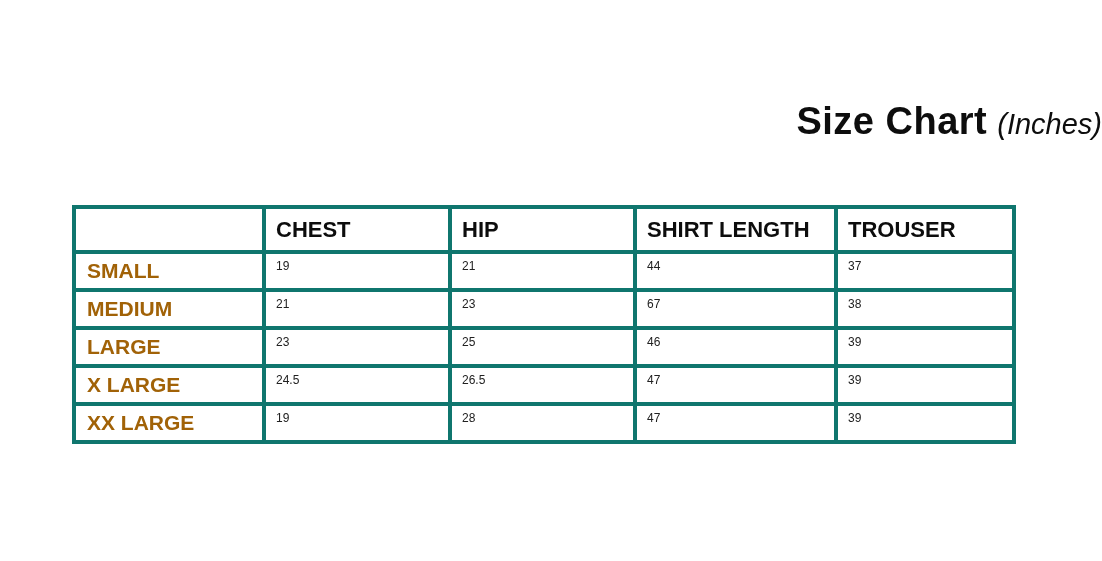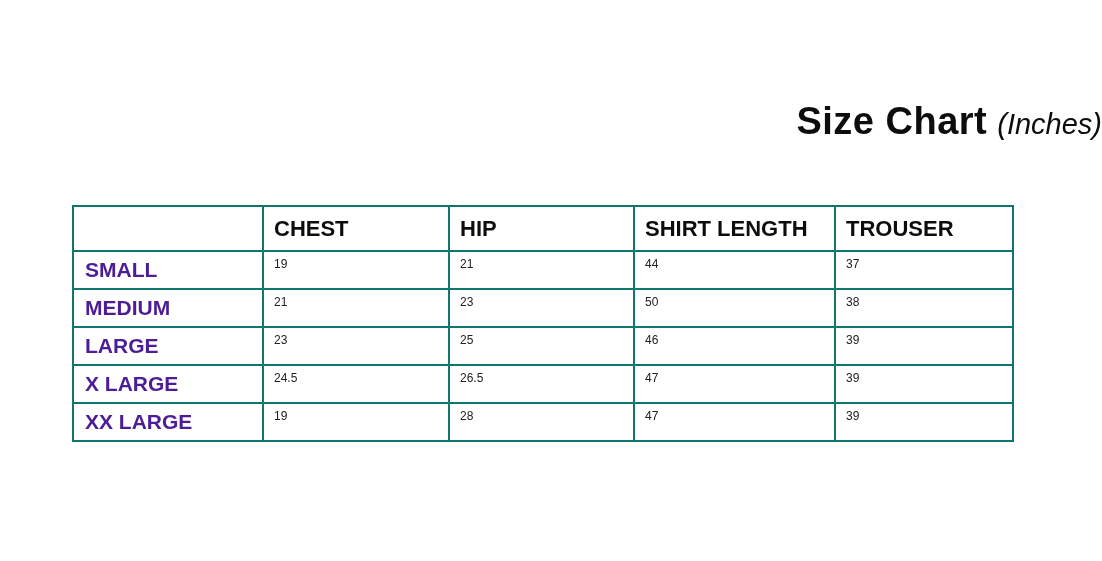--- a/index.html
+++ b/index.html
@@ -31,41 +31,41 @@
     color: #0d0d0d;
   }
   table.size-chart {
     border-collapse: collapse;
     table-layout: fixed;
     width: 940px;
     margin: 62px 0 0 72px;
   }
   table.size-chart th,
   table.size-chart td {
-    border: 2px solid #0f766e;
+    border: 4px solid #0f766e;
     overflow: hidden;
     white-space: nowrap;
   }
   tr.header-row { height: 45px; }
   tr.body-row   { height: 38px; }
   th.col-header {
     font-size: 22px;
     font-weight: bold;
     text-align: left;
     padding-left: 10px;
     vertical-align: middle;
     color: #0d0d0d;
   }
   td.row-label {
     font-size: 21px;
     font-weight: bold;
     text-align: left;
     padding-left: 11px;
     vertical-align: middle;
-    color: #4c1d95;
+    color: #a16207;
   }
   td.cell-value {
     font-size: 12px;
     font-weight: normal;
     text-align: left;
     padding: 5px 0 0 10px;
     vertical-align: top;
     color: #212121;
   }
 </style>
@@ -98,21 +98,21 @@
       <td class="row-label">SMALL</td>
       <td class="cell-value">19</td>
       <td class="cell-value">21</td>
       <td class="cell-value">44</td>
       <td class="cell-value">37</td>
     </tr>
     <tr class="body-row">
       <td class="row-label">MEDIUM</td>
       <td class="cell-value">21</td>
       <td class="cell-value">23</td>
-      <td class="cell-value">50</td>
+      <td class="cell-value">67</td>
       <td class="cell-value">38</td>
     </tr>
     <tr class="body-row">
       <td class="row-label">LARGE</td>
       <td class="cell-value">23</td>
       <td class="cell-value">25</td>
       <td class="cell-value">46</td>
       <td class="cell-value">39</td>
     </tr>
     <tr class="body-row">

